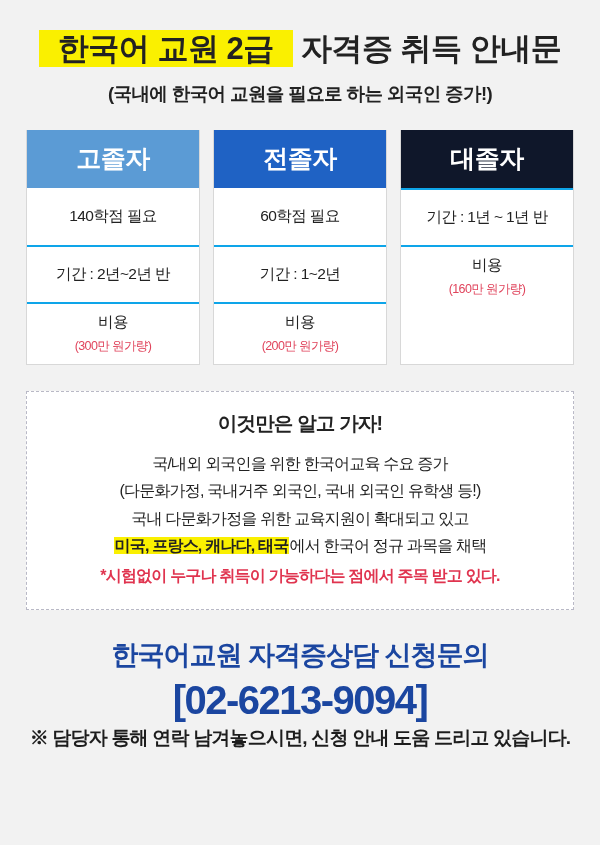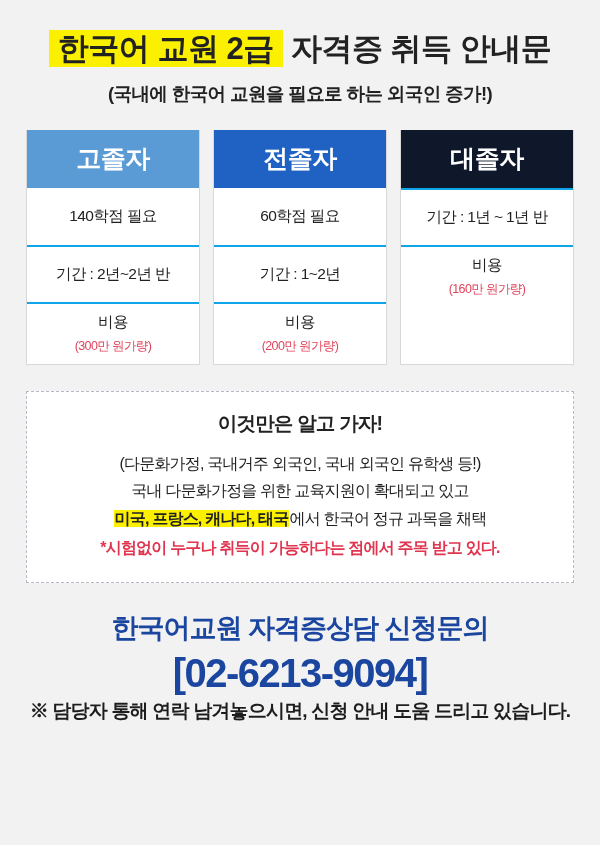--- a/index.html
+++ b/index.html
@@ -27,21 +27,21 @@
   }
   .title {
     font-size: 31px;
     font-weight: bold;
     letter-spacing: -0.5px;
     line-height: 1.25;
     white-space: nowrap;
   }
   .title .hl {
     background: #faf000;
-    padding: 1px 9px;
+    padding: 1px 19px;
   }
   .subtitle {
     margin-top: 12px;
     font-size: 18.5px;
     font-weight: bold;
     letter-spacing: -0.6px;
   }
 
   
   .cards {
@@ -183,20 +183,21 @@
       <div class="card-row cost">
         <span class="cost-label">비용</span>
         <span class="cost-sub">(160만 원가량)</span>
       </div>
     </div>
 
   </div>
 
   <div class="notice">
     <div class="notice-title">이것만은 알고 가자!</div>
+    <div class="notice-line">국/내외 외국인을 위한 한국어교육 수요 증가</div>
     <div class="notice-line">(다문화가정, 국내거주 외국인, 국내 외국인 유학생 등!)</div>
     <div class="notice-line">국내 다문화가정을 위한 교육지원이 확대되고 있고</div>
     <div class="notice-line"><span class="hl">미국, 프랑스, 캐나다, 태국</span><span>에서 한국어 정규 과목을 채택</span></div>
     <div class="notice-line accent">*시험없이 누구나 취득이 가능하다는 점에서 주목 받고 있다.</div>
   </div>
 
   <div class="footer">
     <div class="footer-head">한국어교원 자격증상담 신청문의</div>
     <div class="footer-phone">[02-6213-9094]</div>
     <div class="footer-note">※ 담당자 통해 연락 남겨놓으시면, 신청 안내 도움 드리고 있습니다.</div>

